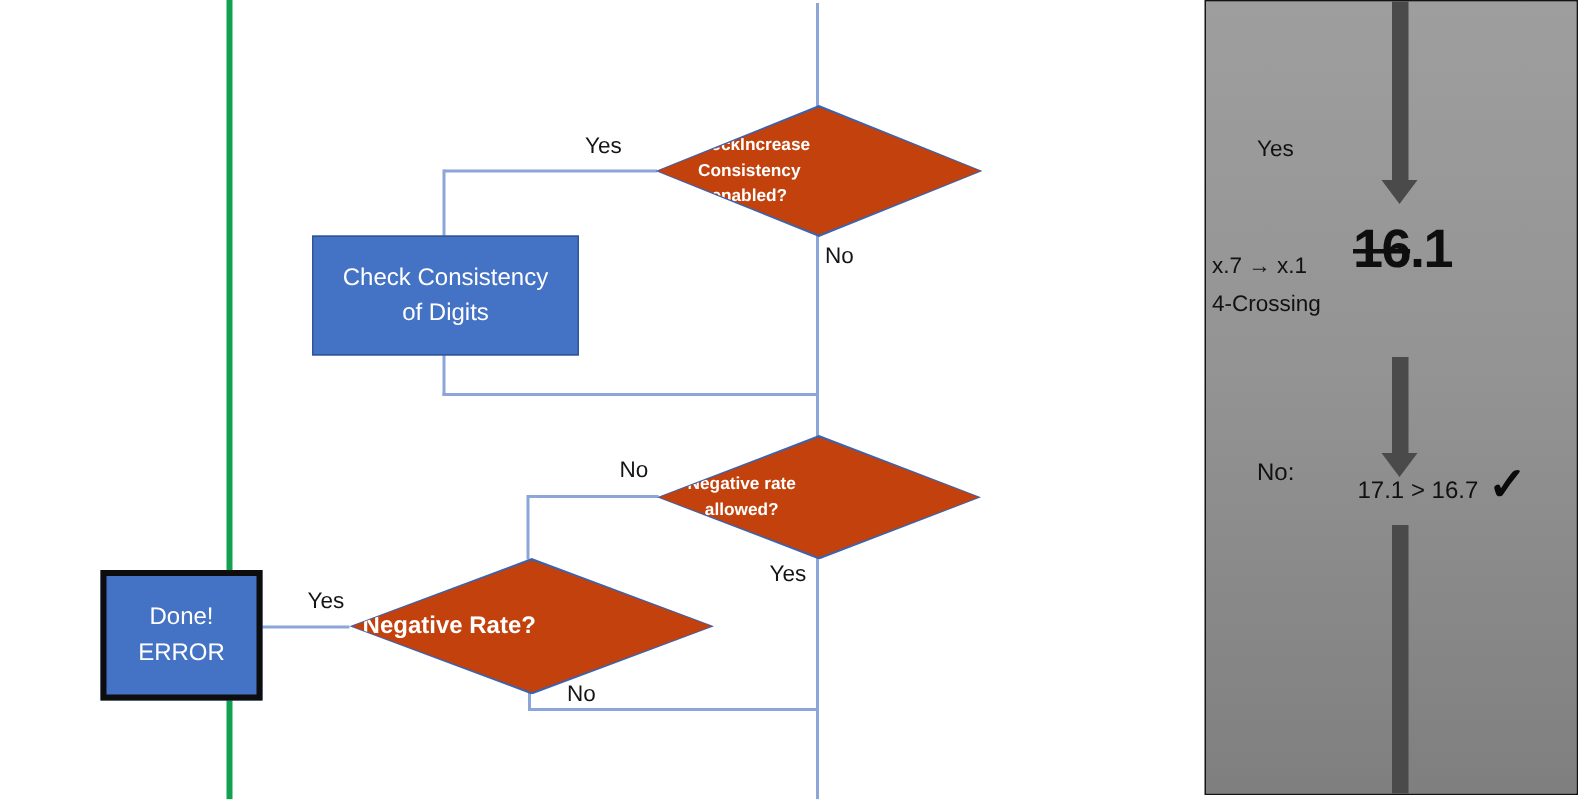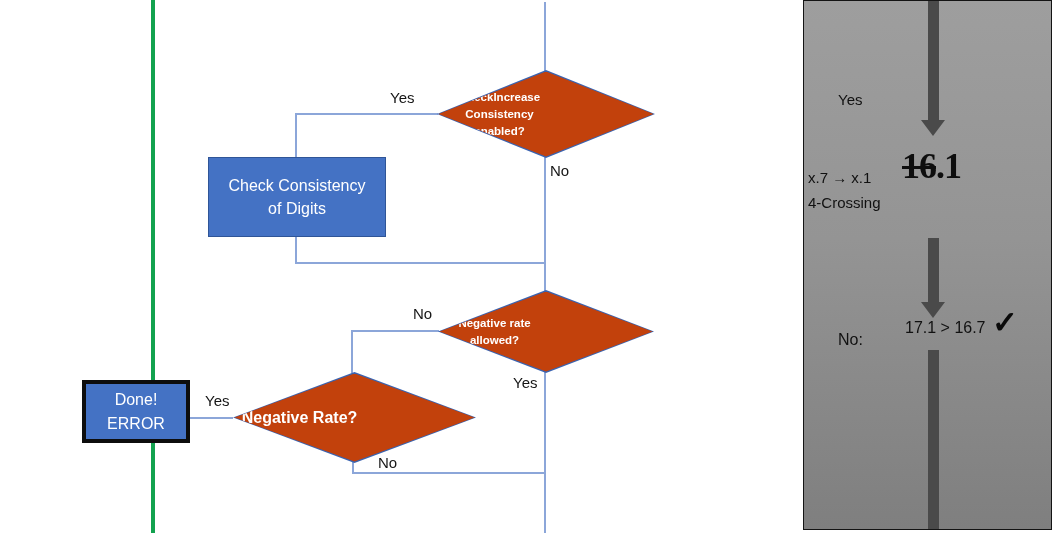--- a/index.html
+++ b/index.html
@@ -116,21 +116,20 @@
   }
   .values-block {
     position: absolute;
     left: 98px; top: 148px;
     color: #0e0e0e;
     font-size: 36px;
     font-weight: 600;
     line-height: 34px;
     letter-spacing: -1px;
     white-space: nowrap;
-    font-family: Liberation Serif, serif;
   }
   .struck { text-decoration: line-through; text-decoration-thickness: 3px; }
   .check {
     position: absolute;
     left: 188px; top: 303px;
     color: #0a0a0a;
     font-size: 31px;
     font-weight: 700;
   }
 </style>
@@ -167,21 +166,21 @@
       <div class="txt" style="width:110px;">Negative rate allowed?</div>
     </div>
   </div>
 
   <div class="diamond" style="left:233px; top:372px; width:243px; height:91px;">
     <div class="fill">
       <div class="txt" style="width:130px; font-size:16px;">Negative Rate?</div>
     </div>
   </div>
 
-  <div class="terminator" style="left:82px; top:380px; width:108px; height:63px;">
+  <div class="terminator" style="left:67px; top:380px; width:108px; height:87px;">
     <div class="txt">Done!</div>
     <div class="txt">ERROR</div>
   </div>
 
   <div class="branch-label" style="left:390px; top:89px;">Yes</div>
   <div class="branch-label" style="left:550px; top:162px;">No</div>
   <div class="branch-label" style="left:413px; top:305px;">No</div>
   <div class="branch-label" style="left:513px; top:374px;">Yes</div>
   <div class="branch-label" style="left:205px; top:392px;">Yes</div>
   <div class="branch-label" style="left:378px; top:454px;">No</div>
@@ -198,21 +197,21 @@
       <div>4-Crossing</div>
     </div>
 
     <div class="values-block">
       <div><span class="struck">16</span><span>.1</span></div>
     </div>
 
     <div class="arrow-shaft" style="top:237px; height:64px;"></div>
     <div class="arrow-head" style="top:301px;"></div>
 
-    <div class="panel-text" style="left:34px; top:330px; font-size:16px;">No:</div>
+    <div class="panel-text" style="left:34px; top:306px; font-size:16px;">No:</div>
     <div class="panel-text" style="left:101px; top:318px; font-size:16px;">17.1 &gt; 16.7</div>
     <div class="check">✓</div>
 
     <div class="arrow-shaft" style="top:349px; height:179px;"></div>
 
   </div>
 
 </div>
 
 </body></html>

